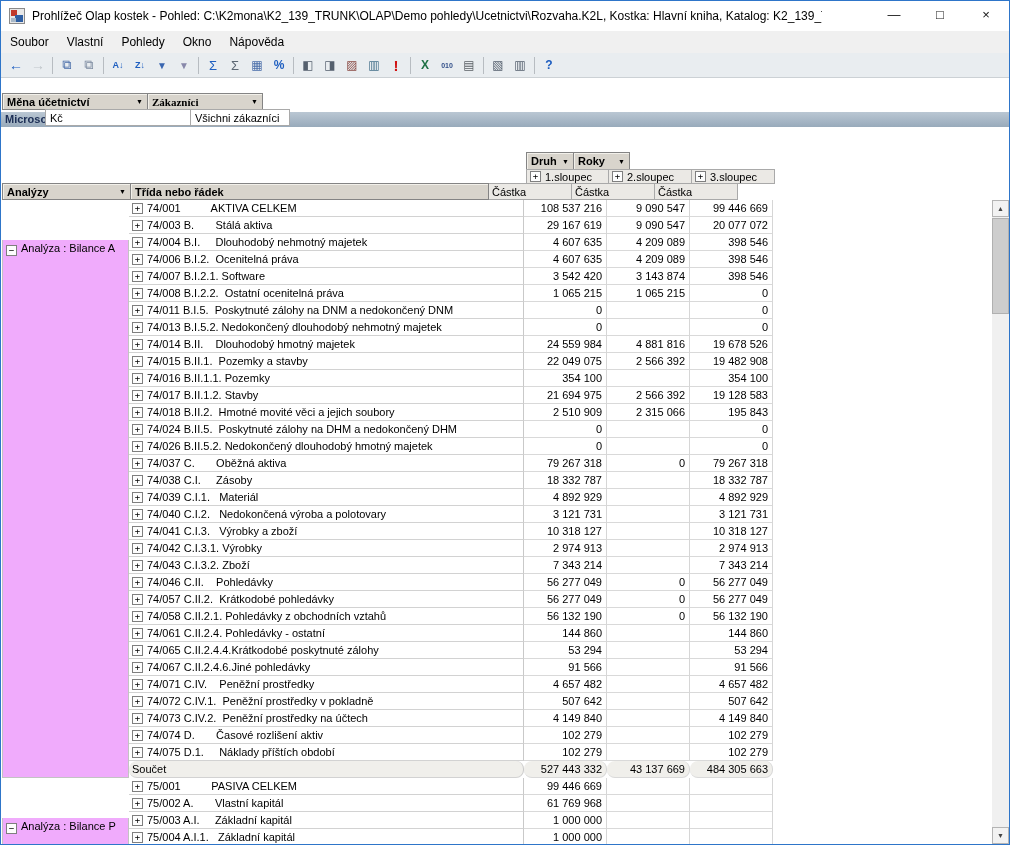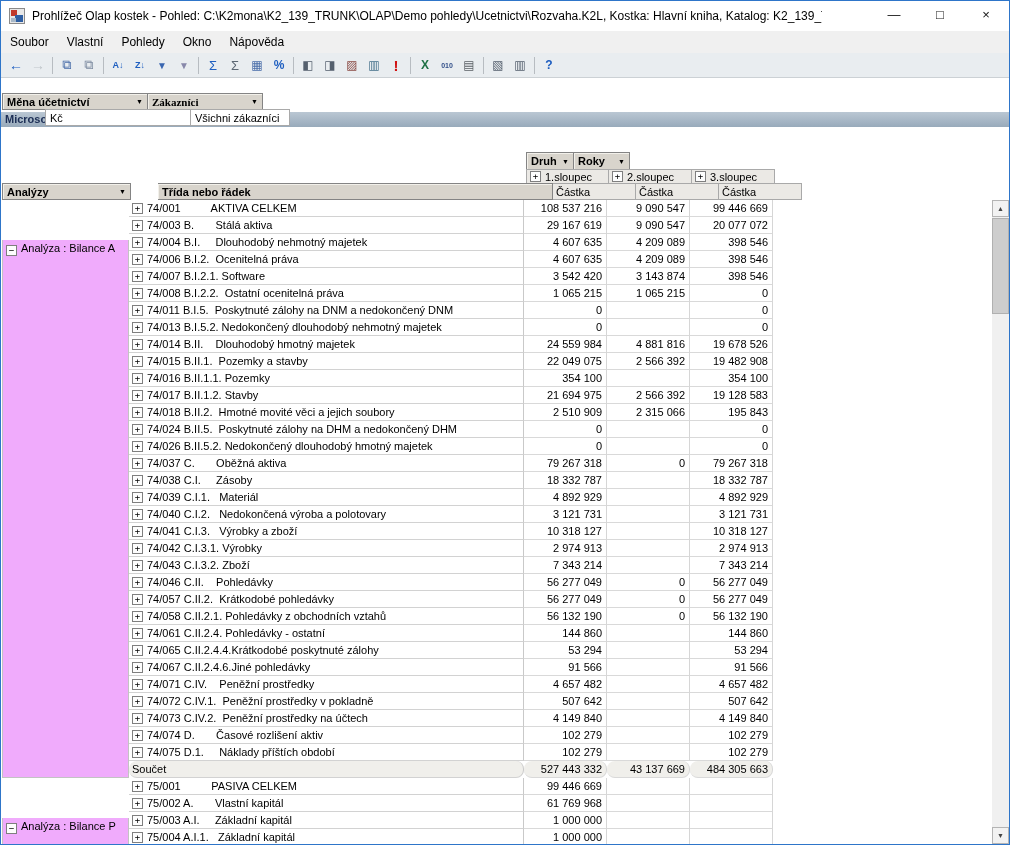--- a/index.html
+++ b/index.html
@@ -46,21 +46,21 @@
   .cf1{width:48px;}.cf2{width:56px;}
   
   .colheads{position:absolute;left:525px;top:168px;display:flex;}
   .colheads .membercell{width:83px;height:15px;}
   .colheads .membercell + .membercell{border-left:0;}
   
   .rowband{position:absolute;left:1px;top:182px;height:17px;display:flex;}
   .rowband > div{height:17px;box-sizing:border-box;}
   .rowband .fieldbtn{position:static;}
   .rb-analyzy{width:129px;}
-  .rb-trida{width:395px;border-left:0;margin-left:27px;}
+  .rb-trida{width:358px;border-left:0;}
   .rowband .membercell{width:83px;border-left:0;font-weight:normal;}
   
   .grid{position:absolute;left:1px;top:199px;}
   .grid-group{display:flex;}
   .group-cell{width:127px;box-sizing:border-box;background:#f0abfc;border-left:1px solid #c3c3c3;
     border-right:1px solid #c3c3c3;border-bottom:1px solid #c3c3c3;padding:2px 2px 0 3px;
     display:block;white-space:nowrap;overflow:hidden;margin-top:40px;}
   .group-rows{display:flex;flex-direction:column;}
   .grid-row{display:flex;height:17px;}
   .label-cell{width:395px;box-sizing:border-box;background:#fff;border-right:1px solid #c9c9c9;

